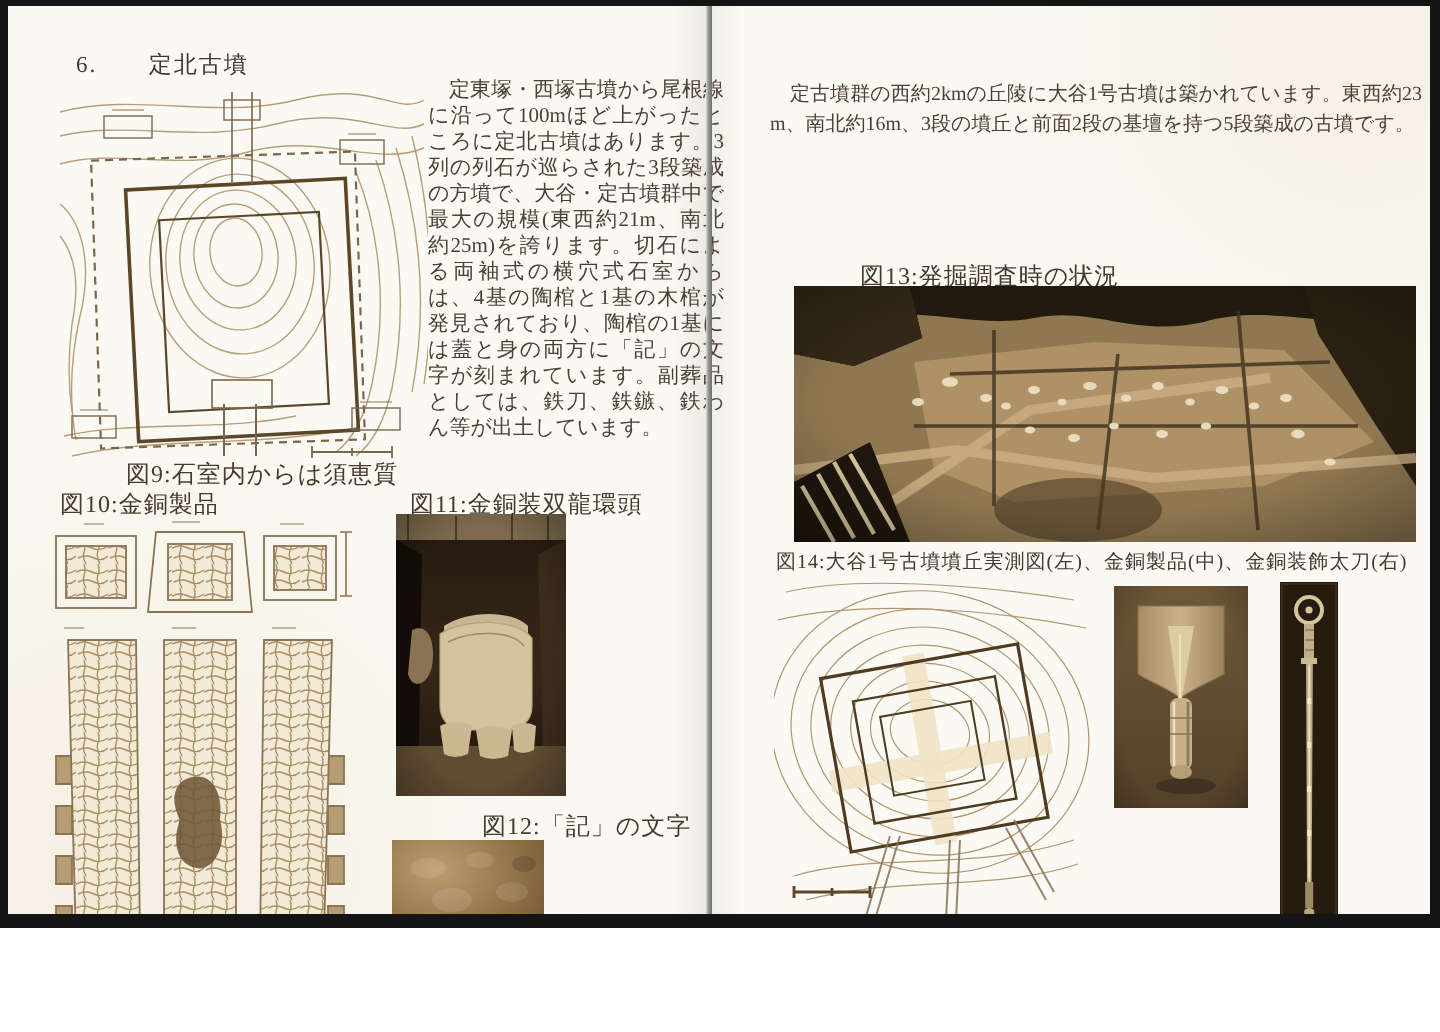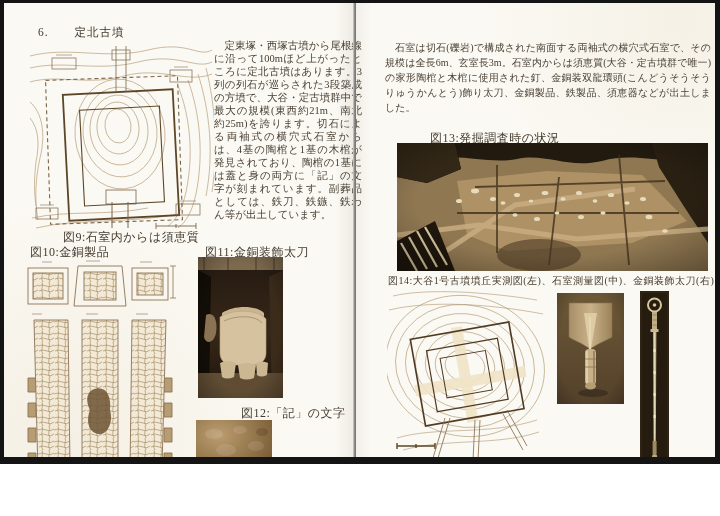--- a/index.html
+++ b/index.html
@@ -81,21 +81,21 @@
       <g stroke="#8a7356" stroke-width="0.6">
         <path d="M28,13 H44 M146,25 H160 M12,163 H26 M152,159 H168"></path>
       </g>
     </svg>
   </div>
 
   <div class="abs body-col" style="left:210px;top:36px;width:148px;height:186px;">定東塚・西塚古墳から尾根線に沿って100mほど上がったところに定北古墳はあります。3列の列石が巡らされた3段築成の方墳で、大谷・定古墳群中で最大の規模(東西約21m、南北約25m)を誇ります。切石による両袖式の横穴式石室からは、4基の陶棺と1基の木棺が発見されており、陶棺の1基には蓋と身の両方に「記」の文字が刻まれています。副葬品としては、鉄刀、鉄鏃、鉄わん等が出土しています。</div>
 
   <div class="abs cap" style="left:59px;top:226px;">図9:石室内からは須恵質</div>
   <div class="abs cap" style="left:26px;top:241px;">図10:金銅製品</div>
-  <div class="abs cap" style="left:201px;top:241px;">図11:金銅装飾太刀</div>
+  <div class="abs cap" style="left:201px;top:241px;">図11:金銅装双龍環頭</div>
 
   <div class="abs" style="left:18px;top:255px;">
     <svg width="156" height="222" viewBox="0 0 156 222">
       <defs>
         <pattern id="stones" width="16" height="12" patternUnits="userSpaceOnUse">
           <rect width="16" height="12" fill="#f2ead7"></rect>
           <path d="M0,4 Q4,2 8,4 T16,3 M1,9 Q5,7 9,9 T16,8 M4,0 Q5,3 4,6 Q3,9 5,12 M11,0 Q12,3 11,5 Q10,9 12,12" stroke="#a88d66" stroke-width="0.7" fill="none"></path>
         </pattern>
       </defs>
       <g stroke="#8d7352" fill="none" stroke-width="0.9">
@@ -193,21 +193,21 @@
   </div>
 
   <div class="abs pgnum" style="left:0;top:485px;width:349px;text-align:center;">7</div>
 
   <div class="abs gutter-shade-l"></div>
   <div class="abs gutter-shade-r"></div>
   <div class="abs gutter"></div>
 
 
   <div class="abs body-wide" style="left:381px;top:37px;width:326px;">
-    <p>石室は切石(礫岩)で構成された南面する両袖式の横穴式石室で、その規模は全長6m、玄室長3m。石室内からは須恵質(大谷・定古墳群で唯一)の家形陶棺と木棺に使用された釘、金銅装双龍環頭(こんどうそうそうりゅうかんとう)飾り太刀、金銅製品、鉄製品、須恵器などが出土しました。</p>
+    <p>定古墳群の西約2kmの丘陵に大谷1号古墳は築かれています。東西約23m、南北約16m、3段の墳丘と前面2段の基壇を持つ5段築成の古墳です。</p>
   </div>
 
   <div class="abs cap" style="left:426px;top:127px;">図13:発掘調査時の状況</div>
 
   <div class="abs" style="left:393px;top:140px;">
     <svg width="311" height="128" viewBox="0 0 311 128">
       <defs>
         <linearGradient id="ground" x1="0" y1="0" x2="0" y2="1">
           <stop offset="0" stop-color="#6e5938"></stop>
             <stop offset="0.4" stop-color="#8f7751"></stop>
@@ -255,21 +255,21 @@
           <ellipse cx="268" cy="88" rx="2.8" ry="1.8"></ellipse>
       </g>
       <g>
         <polygon points="0,98 38,78 58,128 0,128" fill="#1f170d"></polygon>
         <path d="M4,100 L20,128 M12,94 L30,126 M20,88 L40,124 M28,84 L50,122" stroke="#d8c79e" stroke-width="2.2"></path>
       </g>
       <rect width="311" height="128" fill="url(#vig13)"></rect>
     </svg>
   </div>
 
-  <div class="abs cap cap-sm" style="left:384px;top:271px;">図14:大谷1号古墳墳丘実測図(左)、石室測量図(中)、金銅装飾太刀(右)</div>
+  <div class="abs cap cap-sm" style="left:384px;top:271px;">図14:大谷1号古墳墳丘実測図(左)、金銅製品(中)、金銅装飾太刀(右)</div>
 
   <div class="abs" style="left:383px;top:285px;">
     <svg width="162" height="172" viewBox="0 0 162 172">
       <g stroke="#ab9168" stroke-width="0.6" fill="none" opacity="0.95">
         <ellipse cx="78" cy="78" rx="20" ry="16" transform="rotate(14 78 78)"></ellipse>
         <ellipse cx="78" cy="78" rx="30" ry="25" transform="rotate(14 78 78)"></ellipse>
         <ellipse cx="78" cy="78" rx="40" ry="34" transform="rotate(14 78 78)"></ellipse>
         <ellipse cx="78" cy="78" rx="50" ry="43" transform="rotate(14 78 78)"></ellipse>
         <ellipse cx="78" cy="78" rx="60" ry="52" transform="rotate(14 78 78)"></ellipse>
         <ellipse cx="78" cy="78" rx="70" ry="61" transform="rotate(14 78 78)"></ellipse>

